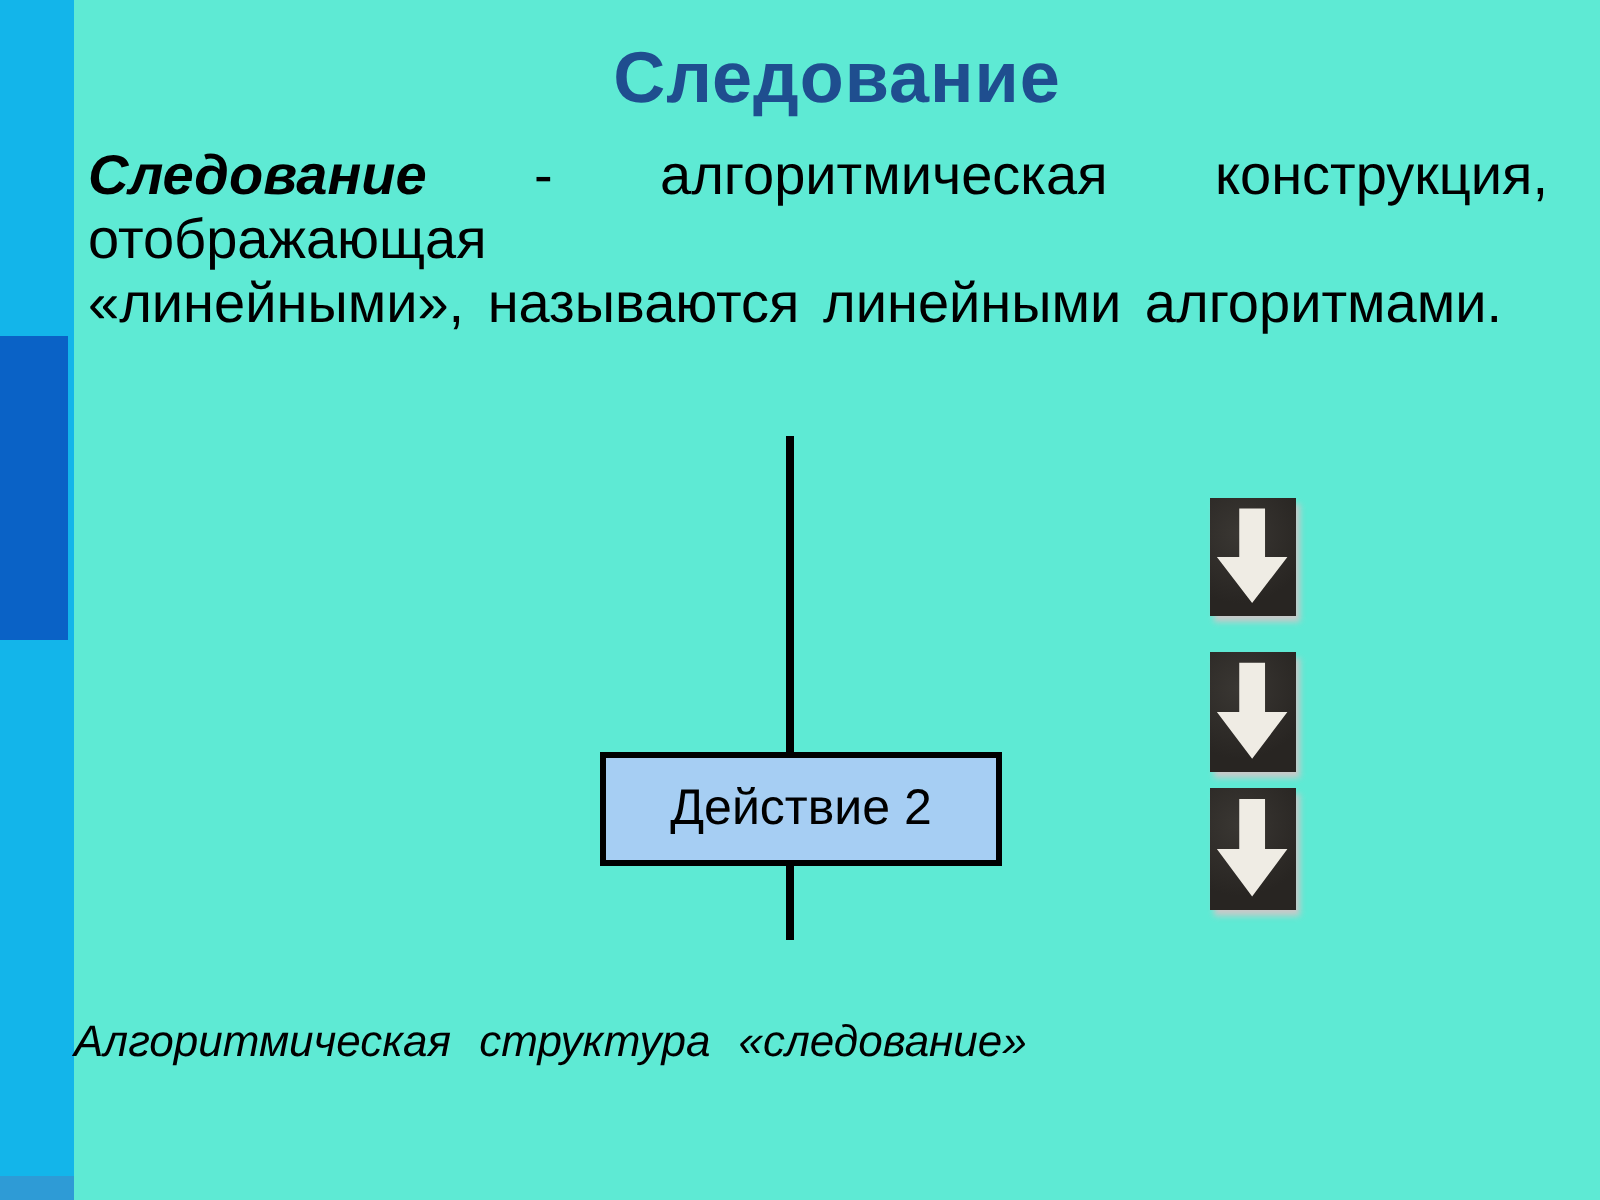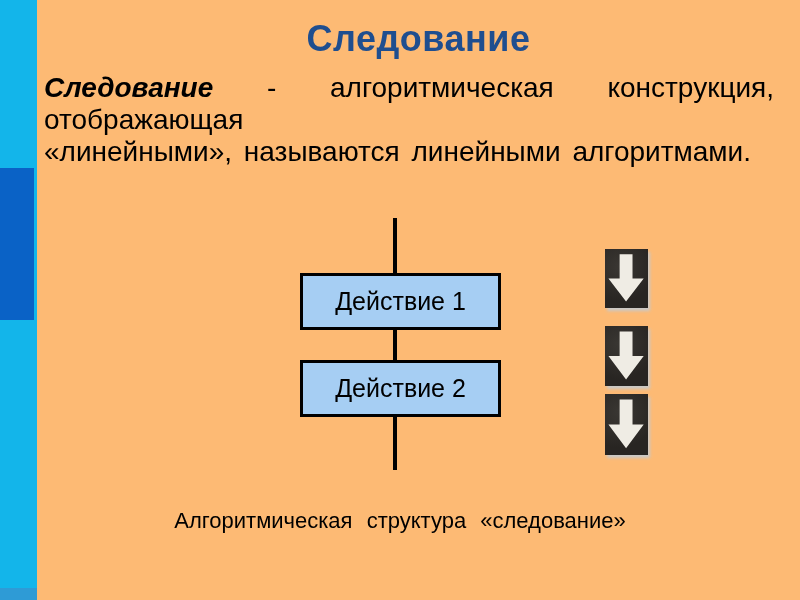--- a/index.html
+++ b/index.html
@@ -4,21 +4,21 @@
 <style>
   html, body { margin: 0; padding: 0; }
   body {
     font-family: "Liberation Sans", sans-serif;
     background: #ffffff;
   }
   .slide {
     position: relative;
     width: 800px;
     height: 600px;
-    background: #fdba74;
+    background: #5eead4;
     overflow: hidden;
   }
 
   
   .strip       { position: absolute; left: 0; top: 0; width: 37px; height: 600px;
                  background: var(--strip-light); }
   .strip-dark  { position: absolute; left: 0; top: 168px; width: 34px; height: 152px;
                  background: var(--strip-dark); }
   .strip-bottom{ position: absolute; left: 0; top: 588px; width: 37px; height: 12px;
                  background: var(--strip-bottom); }
@@ -50,63 +50,61 @@
   }
   .fbox {
     position: absolute; left: 300px; width: 195px; height: 51px;
     background: var(--box-fill);
     border: 3px solid var(--box-border);
     z-index: 2;
     display: flex; align-items: center; justify-content: center;
     font-size: 25px; color: var(--text);
   }
   .fbox1 { top: 273px; }
-  .fbox2 { top: 360px; }
+  .fbox2 { top: 376px; }
 
   
   .arrow-tile {
     position: absolute; left: 605px; width: 43px;
     background: radial-gradient(circle at 35% 30%, #3a3733, #282522 70%);
     box-shadow: 2px 3px 3px #c9c9c9;
   }
   .arrow-tile .glyph {
     position: absolute; left: 0; top: 0; width: 100%; height: 100%;
     background: var(--arrow-fg);
     clip-path: polygon(34% 9%, 64% 9%, 64% 50%, 90% 50%, 49% 89%, 8% 50%, 34% 50%);
   }
   .a1 { top: 249px; height: 59px; }
   .a2 { top: 326px; height: 60px; }
   .a3 { top: 394px; height: 61px; }
 
   
   .caption {
     position: absolute; left: 37px; top: 508px; width: 726px;
-    text-align: center;
-    font-size: 22px; color: var(--text);
+    font-style: italic; font-size: 22px; color: var(--text);
     word-spacing: 8px;
   }
 </style>
 </head>
 <body>
 
 <div class="slide">
 
   <div class="strip"></div>
   <div class="strip-dark"></div>
   <div class="strip-bottom"></div>
 
   <div class="title">Следование</div>
 
   <div class="body-text">
     <div class="jline"><span class="lead-bi">Следование</span><span> - алгоритмическая конструкция, отображающая</span></div>
     <div class="nline4"><span>«линейными», называются </span><span class="seg-b">линейными алгоритмами</span><span>.</span></div>
   </div>
 
   <div class="vline"></div>
-  <div class="fbox fbox1">Действие 1</div>
   <div class="fbox fbox2">Действие 2</div>
 
   <div class="arrow-tile a1">
     <div class="glyph"></div>
   </div>
   <div class="arrow-tile a2">
     <div class="glyph"></div>
   </div>
   <div class="arrow-tile a3">
     <div class="glyph"></div>

